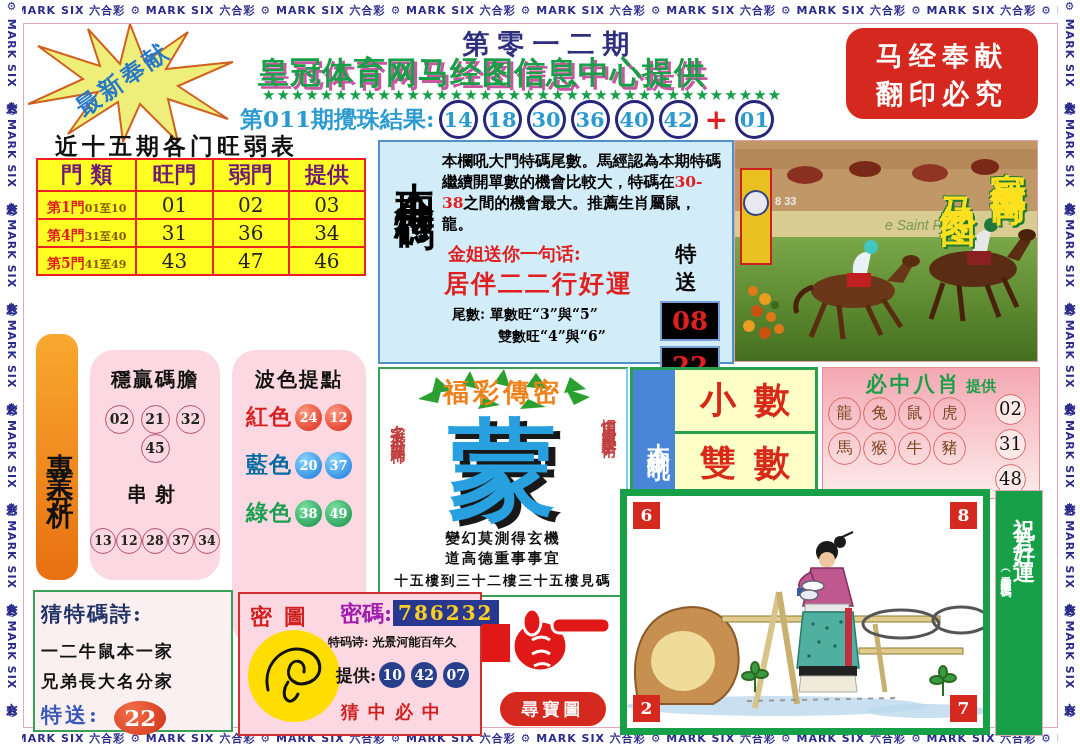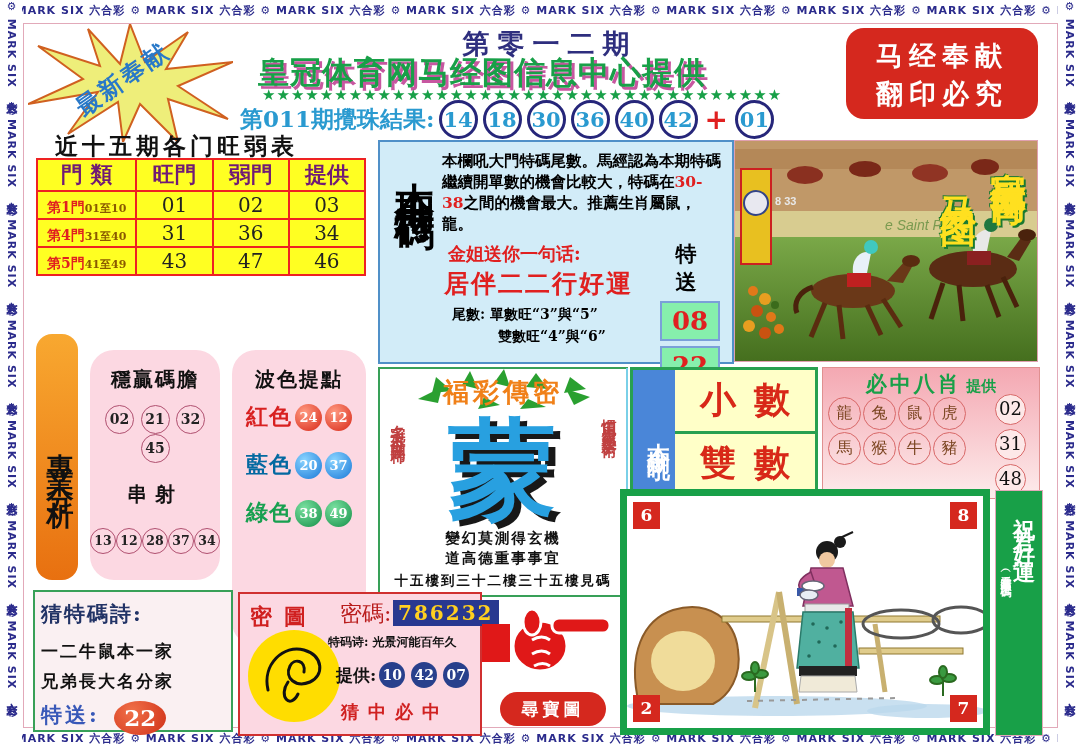--- a/index.html
+++ b/index.html
@@ -33,21 +33,21 @@
   .range{color:#8a5a00;font-size:11px;font-weight:bold;}
   
   .bluebox{background:#d2ecf8;border:2px solid #5090c8;}
   .vtitle{writing-mode:vertical-rl;font-weight:bold;color:#000;}
   .para{font-size:15.5px;font-weight:bold;color:#000;line-height:21px;}
   .hl-red{color:#e02020;}
   .tip-intro{color:#e02020;font-size:18px;font-weight:bold;}
   .tip-phrase{color:#e02020;font-size:25px;font-weight:bold;letter-spacing:2px;}
   .tails{font-size:14px;font-weight:bold;color:#000;line-height:20px;}
   .gift-label{font-size:21px;font-weight:bold;letter-spacing:8px;color:#000;text-align:center;}
-  .gift-num{width:56px;height:36px;background:#86efac;border:2px solid #7aa0d8;color:#e02020;
+  .gift-num{width:56px;height:36px;background:#000000;border:2px solid #7aa0d8;color:#e02020;
             font-size:26px;font-weight:bold;text-align:center;line-height:36px;margin:5px auto 0;}
   
   .photo{border:1px solid #e0a0b0;overflow:hidden;background:#7aa848;}
   .photo-vtext{writing-mode:vertical-rl;color:#ffe020;font-weight:bold;font-size:36px;
                text-shadow:2px 2px 0 #1a7a30,-1px -1px 0 #1a7a30;letter-spacing:8px;}
   
   .orangebar{background:linear-gradient(180deg,#f8a830,#e87010);border-radius:16px;
              writing-mode:vertical-rl;text-align:center;color:#111;font-weight:bold;font-size:27px;
              letter-spacing:16px;padding-top:14px;box-sizing:border-box;}
   .pinkbox{background:#fcd8e2;border-radius:24px;text-align:center;}
@@ -85,21 +85,21 @@
   
   .poembox{background:#faf0f2;border:2px solid #38a058;box-sizing:border-box;padding:8px 6px;}
   .poem-title{color:#223366;font-size:21px;font-weight:bold;letter-spacing:2px;}
   .poem-line{color:#111;font-size:17px;font-weight:bold;letter-spacing:2px;margin-top:7px;white-space:nowrap;}
   .poem-gift-label{color:#3858b8;font-size:21px;font-weight:bold;letter-spacing:3px;}
   .redoval{display:inline-block;width:52px;height:34px;border-radius:50%;
            background:radial-gradient(circle at 35% 30%,#f07048,#d03018);color:#fff;font-size:23px;
            font-weight:bold;text-align:center;line-height:34px;vertical-align:middle;}
   .secretbox{background:#fcd8e2;border:2px solid #d03030;}
   .sec-label{color:#d02020;font-size:22px;font-weight:bold;letter-spacing:12px;}
-  .sec-code-label{color:#b91c1c;font-size:22px;font-weight:normal;}
+  .sec-code-label{color:#a21caf;font-size:22px;font-weight:bold;}
   .sec-code{background:#283890;color:#ffd020;font-size:20px;font-weight:bold;letter-spacing:2px;padding:1px 5px;}
   .sec-poem{color:#111;font-size:12px;font-weight:bold;white-space:nowrap;}
   .sec-offer-label{color:#111;font-size:17px;font-weight:bold;}
   .navball{display:inline-block;width:26px;height:26px;border-radius:50%;background:#28408c;color:#fff;
            font-size:14px;font-weight:bold;text-align:center;line-height:26px;margin:0 3px;}
   .sec-footer{color:#d02020;font-size:18px;font-weight:bold;letter-spacing:9px;text-align:center;}
   .pointer-pill{background:#d5281e;border-radius:17px;color:#fff;font-size:17px;font-weight:bold;
                 letter-spacing:4px;text-align:center;line-height:34px;}
   .treasure{border:7px solid #18a048;background:#fff;box-sizing:border-box;}
   .corner{position:absolute;width:27px;height:27px;background:#d5281e;color:#fff;font-size:17px;

